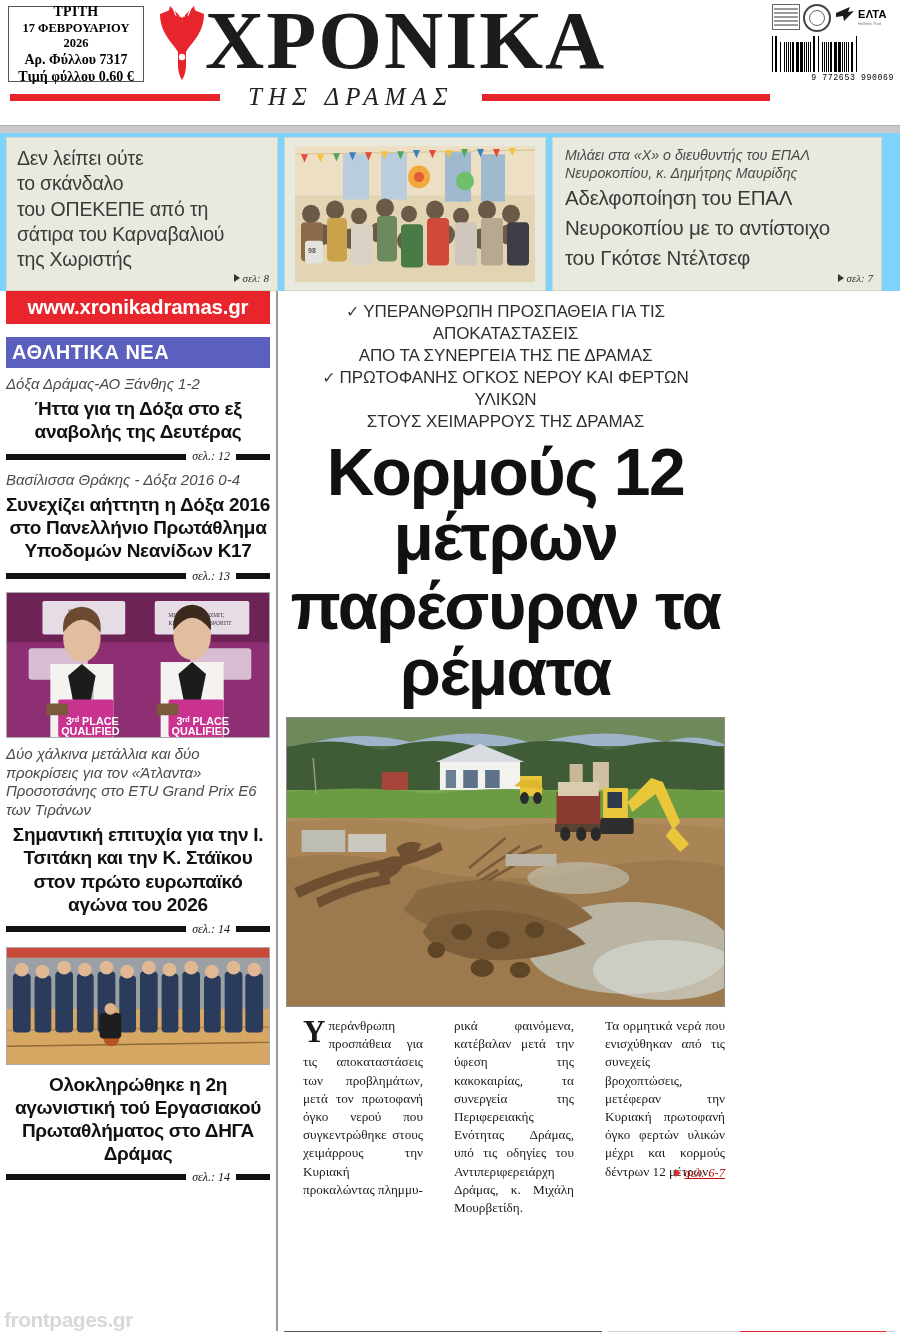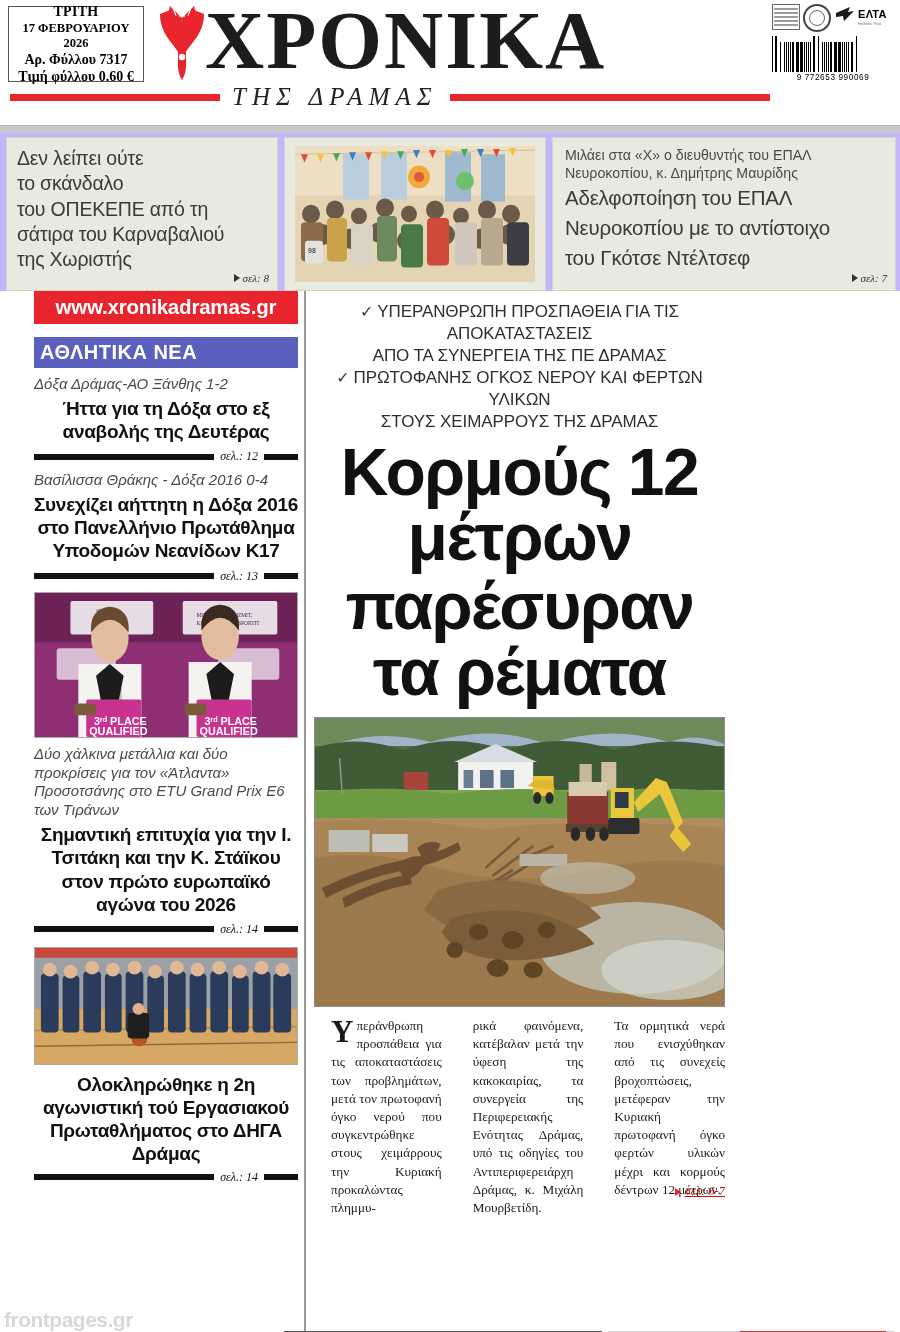--- a/index.html
+++ b/index.html
@@ -25,66 +25,66 @@
   .date-box .d4 { font-size: 14px; font-weight: 700; }
 
   .pen-logo { position: absolute; left: 152px; top: 4px; width: 60px; height: 80px; }
 
   .title-main {
     position: absolute; left: 205px; top: -6px;
     font-family: "Liberation Serif", serif;
     font-weight: 700; font-size: 82px; letter-spacing: 2px;
     color: #1c1c1c;
   }
-  .rule-wrap { position:absolute; left: 10px; top: 92px; width: 760px; height: 10px; display:flex; align-items:center; }
+  .rule-wrap { position:absolute; left: 10px; top: 92px; width: 760px; height: 10px; display:flex; align-items:center;gap:16px; }
   .rule-l { height: 7px; background: #e8252c; flex: 0 0 210px; }
   .rule-sub {
     font-family: "Liberation Serif", serif; font-style: italic;
     font-size: 25px; letter-spacing: 6px; color:#222; padding: 0 12px; white-space: nowrap;
     font-weight: 400;
   }
   .rule-r { height: 7px; background: #e8252c; flex: 1 1 auto; }
 
   .stamps { position: absolute; right: 6px; top: 4px; width: 122px; }
   .stamp-row { display:flex; align-items:flex-start; gap:3px; height: 30px; }
   .stamp-box { width: 28px; height: 26px; border:1px solid #666; background:#fff;
      display:flex; flex-direction:column; justify-content:space-around; padding:2px 1px; }
   .stamp-box i { display:block; height:2px; background:#9b9b9b; }
   .stamp-circ { width: 28px; height: 28px; border-radius:50%; border:2px solid #444; position:relative;}
   .stamp-circ:after{content:"";position:absolute;left:4px;top:4px;right:4px;bottom:4px;border-radius:50%;border:1px solid #666;}
   .elta { display:flex; align-items:center; gap:2px; }
   .elta-txt { font-size:11px; font-weight:700; letter-spacing:.3px; }
   .elta-sub { font-size:3.6px; color:#666; display:block; letter-spacing:.2px;}
   .barcode { margin-top: 2px; height: 36px; width: 122px; display:flex; align-items:flex-end; gap:0; }
   .barcode .bar { background:#000; }
-  .barnum { font-size: 8.2px; letter-spacing:.6px; text-align:center; margin-top:1px; font-family:Liberation Sans, sans-serif;}
+  .barnum { font-size: 8.2px; letter-spacing:.6px; text-align:right; margin-top:1px; font-family:Liberation Mono, monospace;}
 
   .top-sep { width: 900px; height: 8px; background: #c9c9c9; border-top:1px solid #b0b0b0; }
 
   
-  .teasers { display: flex; width: 900px; height: 158px; padding: 4px 4px 0 6px; gap: 6px; background:#c4b5fd;}
+  .teasers { display: flex; width: 900px; height: 158px; padding: 4px 18px 0 6px; gap: 6px; background:#7dd3fc;}
   .teaser-left {
     flex: 0 0 272px; background:#e8eadf; border:1px solid #d3d6c7; position:relative;
     padding: 8px 10px;
   }
   .teaser-left .t-line { font-size: 19.5px; color:#3a3a3a; line-height: 1.30; font-weight: 400; letter-spacing:-.2px;}
   .teaser-ref { position:absolute; right: 8px; bottom: 6px; font-family:"Liberation Serif",serif; font-style:italic;
       font-size: 11px; color:#333; display:flex; align-items:center; gap:3px;}
   .tri { width:0;height:0;border-left:6px solid #333;border-top:4px solid transparent;border-bottom:4px solid transparent;}
   .tri-red { border-left-color:#e8252c; }
 
   .teaser-photo { flex: 0 0 262px; background:#e8eadf; border:1px solid #d3d6c7; padding:8px 10px;}
   .teaser-photo .ph { width:100%; height:100%; position:relative; overflow:hidden; background:#d9c9a8; }
 
   .teaser-right { flex: 1 1 auto; background:#e8eadf; border:1px solid #d3d6c7; position:relative; padding: 8px 12px;}
-  .teaser-kicker { font-size: 14.2px; color:#4a4a4a; line-height:1.28; }
+  .teaser-kicker { font-size: 14.2px; font-style: italic; color:#4a4a4a; line-height:1.28; }
   .teaser-right .t-line { font-size: 20.5px; color:#3a3a3a; line-height:1.30; margin-top:3px; letter-spacing:-.2px;}
 
   
-  .body-wrap { display:flex; width:731px; height: 1040px; padding-left: 28px; }
+  .body-wrap { display:flex; width:731px; height: 1040px; }
   .sidebar { flex: 0 0 278px; border-right: 2px solid #9a9a9a; padding: 0 6px 0 6px;}
   .content { flex: 1 1 auto; padding: 4px 6px 0 8px; }
 
   
   .web-bar { background:#e8252c; color:#fff; text-align:center; font-weight:700;
      font-size: 20.5px; padding: 4px 0 5px; letter-spacing:-.2px;}
   .sport-bar { background:#5b5fbe; color:#fff; font-weight:700; font-size: 20px;
      padding: 4px 0 4px 6px; margin-top: 13px; letter-spacing:.5px;}
   .sb-kicker { font-size: 15px; font-style:italic; color:#4b4b4b; line-height:1.26; margin-top: 7px; }
   .sb-head { font-size: 19px; font-weight:700; color:#111; line-height:1.22; margin-top: 3px; letter-spacing:-.3px;text-align:center;}

